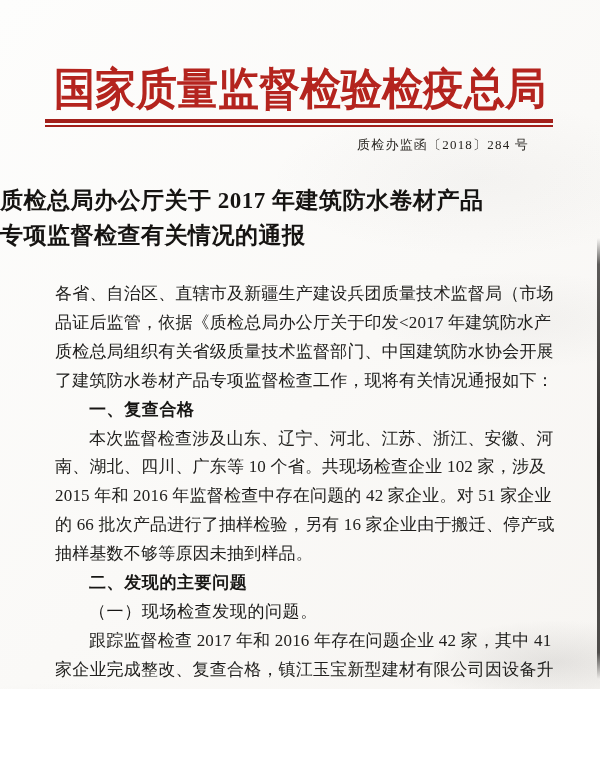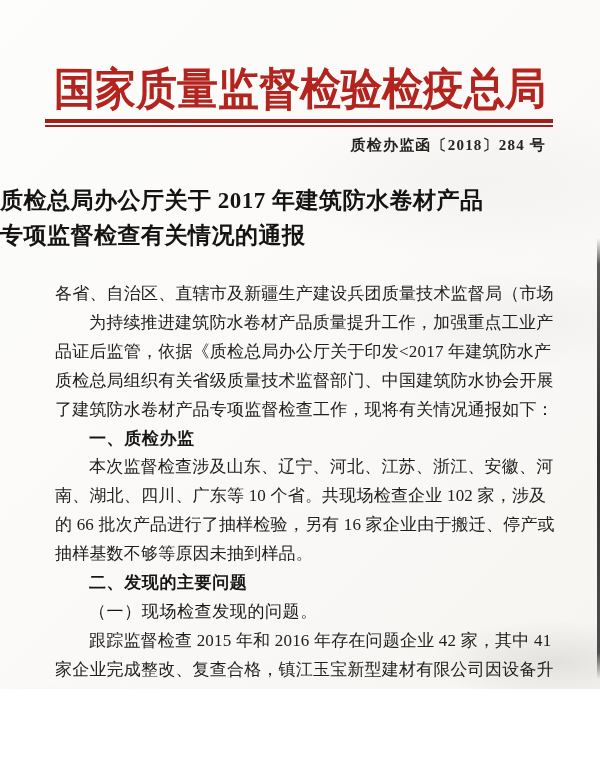--- a/index.html
+++ b/index.html
@@ -44,26 +44,25 @@
     left: 45px;
     width: 508px;
   }
   .rule .thick { height: 4px; }
   .rule .thin  { height: 2px; margin-top: 2px; }
 
   
   .docnum {
     position: absolute;
     top: 136px;
-    right: 54px;
-    font-size: 15px;
+    right: 71px;
+    font-size: 13px;
     letter-spacing: 1.2px;
     color: #26231f;
     white-space: nowrap;
-    font-weight: bold;
   }
 
   
   .title {
     position: absolute;
     top: 183px;
     left: 0;
     width: 100%;
     margin: 0;
     text-align: left;
@@ -128,30 +127,30 @@
 
   <div class="docnum">质检办监函〔2018〕284 号</div>
 
   <h1 class="title">
     <span>质检总局办公厅关于 2017 年建筑防水卷材产品</span><br>
     <span>专项监督检查有关情况的通报</span>
   </h1>
 
   <div class="body-text" id="body-lines">
       <div class="line normal">各省、自治区、直辖市及新疆生产建设兵团质量技术监督局（市场</div>
-      <div class="line normal indent">为持续推进建筑防水卷材产品质量提升工作，加强重点工业产</div>
       <div class="line normal">品证后监管，依据《质检总局办公厅关于印发&lt;2017 年建筑防水产</div>
       <div class="line normal">质检总局组织有关省级质量技术监督部门、中国建筑防水协会开展</div>
       <div class="line normal">了建筑防水卷材产品专项监督检查工作，现将有关情况通报如下：</div>
-      <div class="line heading indent">一、质检办监</div>
+      <div class="line heading indent">一、复查合格</div>
       <div class="line normal indent">本次监督检查涉及山东、辽宁、河北、江苏、浙江、安徽、河</div>
       <div class="line normal">南、湖北、四川、广东等 10 个省。共现场检查企业 102 家，涉及</div>
+      <div class="line normal">2015 年和 2016 年监督检查中存在问题的 42 家企业。对 51 家企业</div>
       <div class="line normal">的 66 批次产品进行了抽样检验，另有 16 家企业由于搬迁、停产或</div>
       <div class="line normal">抽样基数不够等原因未抽到样品。</div>
       <div class="line heading indent">二、发现的主要问题</div>
       <div class="line subheading indent">（一）现场检查发现的问题。</div>
-      <div class="line normal indent">跟踪监督检查 2015 年和 2016 年存在问题企业 42 家，其中 41</div>
+      <div class="line normal indent">跟踪监督检查 2017 年和 2016 年存在问题企业 42 家，其中 41</div>
       <div class="line normal">家企业完成整改、复查合格，镇江玉宝新型建材有限公司因设备升</div>
     </div>
 
   <div class="page-edge"></div>
 
 </div>
 
 </body></html>

